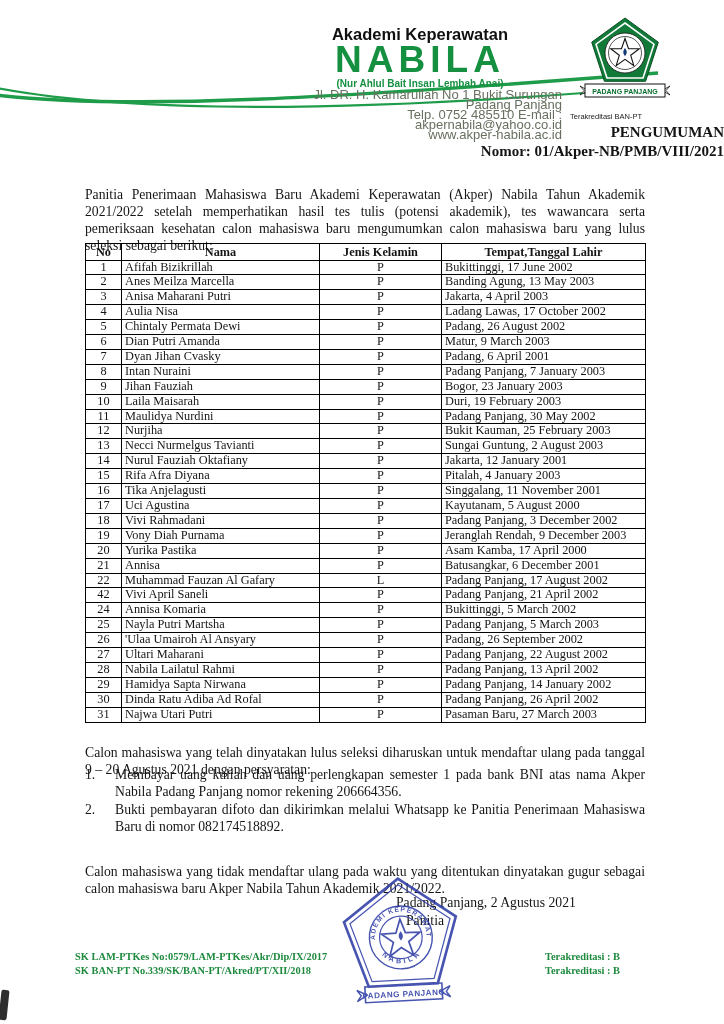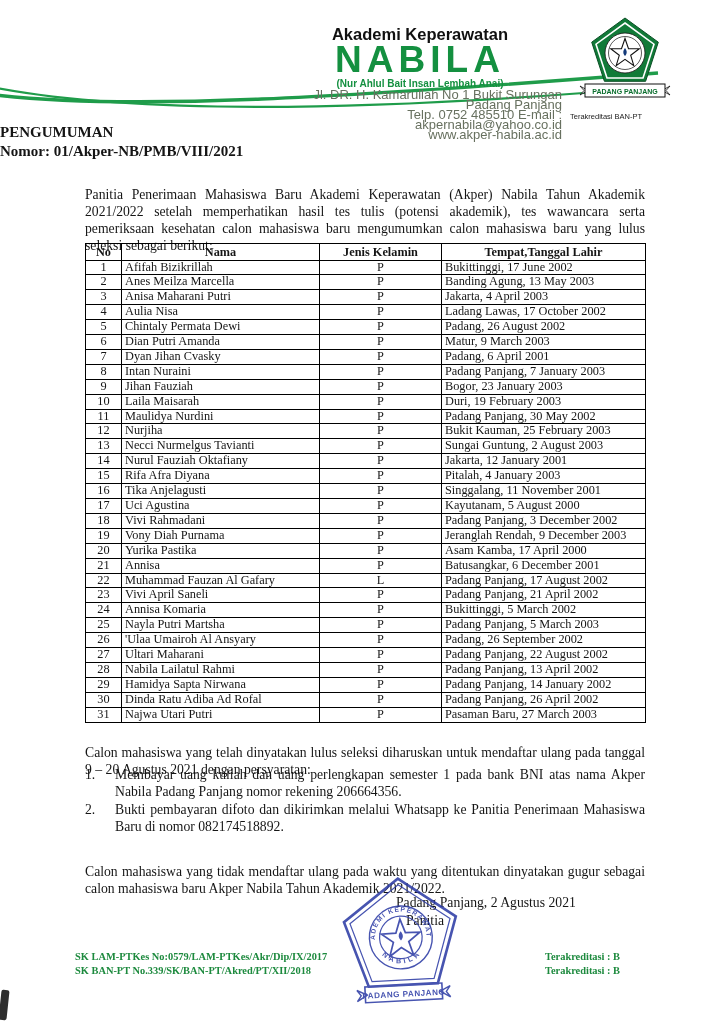--- a/index.html
+++ b/index.html
@@ -12,21 +12,21 @@
   .swoosh { position:absolute; top:0; left:0; }
   .head-text { position:absolute; top:21px; left:278px; width:284px; text-align:center;
                font-family:"Liberation Sans", sans-serif; }
   .inst-type { font-size:16.5px; font-weight:bold; color:#101010; line-height:18px; }
   .inst-name { font-size:37px; font-weight:bold; color:#149040; letter-spacing:5px; line-height:34px; }
   .subtitle  { font-size:10px; font-weight:bold; color:#149040; line-height:12px; margin-top:1px; }
   .addr      { font-size:13px; color:#67705f; text-align:right; line-height:10px; }
   .logo-box  { position:absolute; top:11px; left:570px; width:122px; }
   .logo-accr { font-size:7.5px; color:#222; font-family:"Liberation Sans", sans-serif; margin-top:1px; }
   
-  .title-block { position:absolute; top:119px; left:0; width:724px; text-align:left;
+  .title-block { position:absolute; top:119px; left:0; width:724px; text-align:right;
                  font-weight:bold; font-size:15px; line-height:18.5px; }
   
   .para { position:absolute; left:85px; width:560px; text-align:justify;
           font-size:13.7px; line-height:17.2px; }
   .p-intro   { top:168px; }
   .p-rereg   { top:726px; }
   .p-forfeit { top:845px; }
   
   .reqs { position:absolute; top:762px; left:85px; width:560px; font-size:13.7px; line-height:17.4px; }
   .req-item { display:flex; }
@@ -242,21 +242,21 @@
           <td class="cell-jk">P</td>
           <td class="cell-ttl">Batusangkar, 6 December 2001</td>
         </tr>
         <tr>
           <td class="cell-no">22</td>
           <td class="cell-nama">Muhammad Fauzan Al Gafary</td>
           <td class="cell-jk">L</td>
           <td class="cell-ttl">Padang Panjang, 17 August 2002</td>
         </tr>
         <tr>
-          <td class="cell-no">23</td>
+          <td class="cell-no">42</td>
           <td class="cell-nama">Vivi April Saneli</td>
           <td class="cell-jk">P</td>
           <td class="cell-ttl">Padang Panjang, 21 April 2002</td>
         </tr>
         <tr>
           <td class="cell-no">24</td>
           <td class="cell-nama">Annisa Komaria</td>
           <td class="cell-jk">P</td>
           <td class="cell-ttl">Bukittinggi, 5 March 2002</td>
         </tr>

